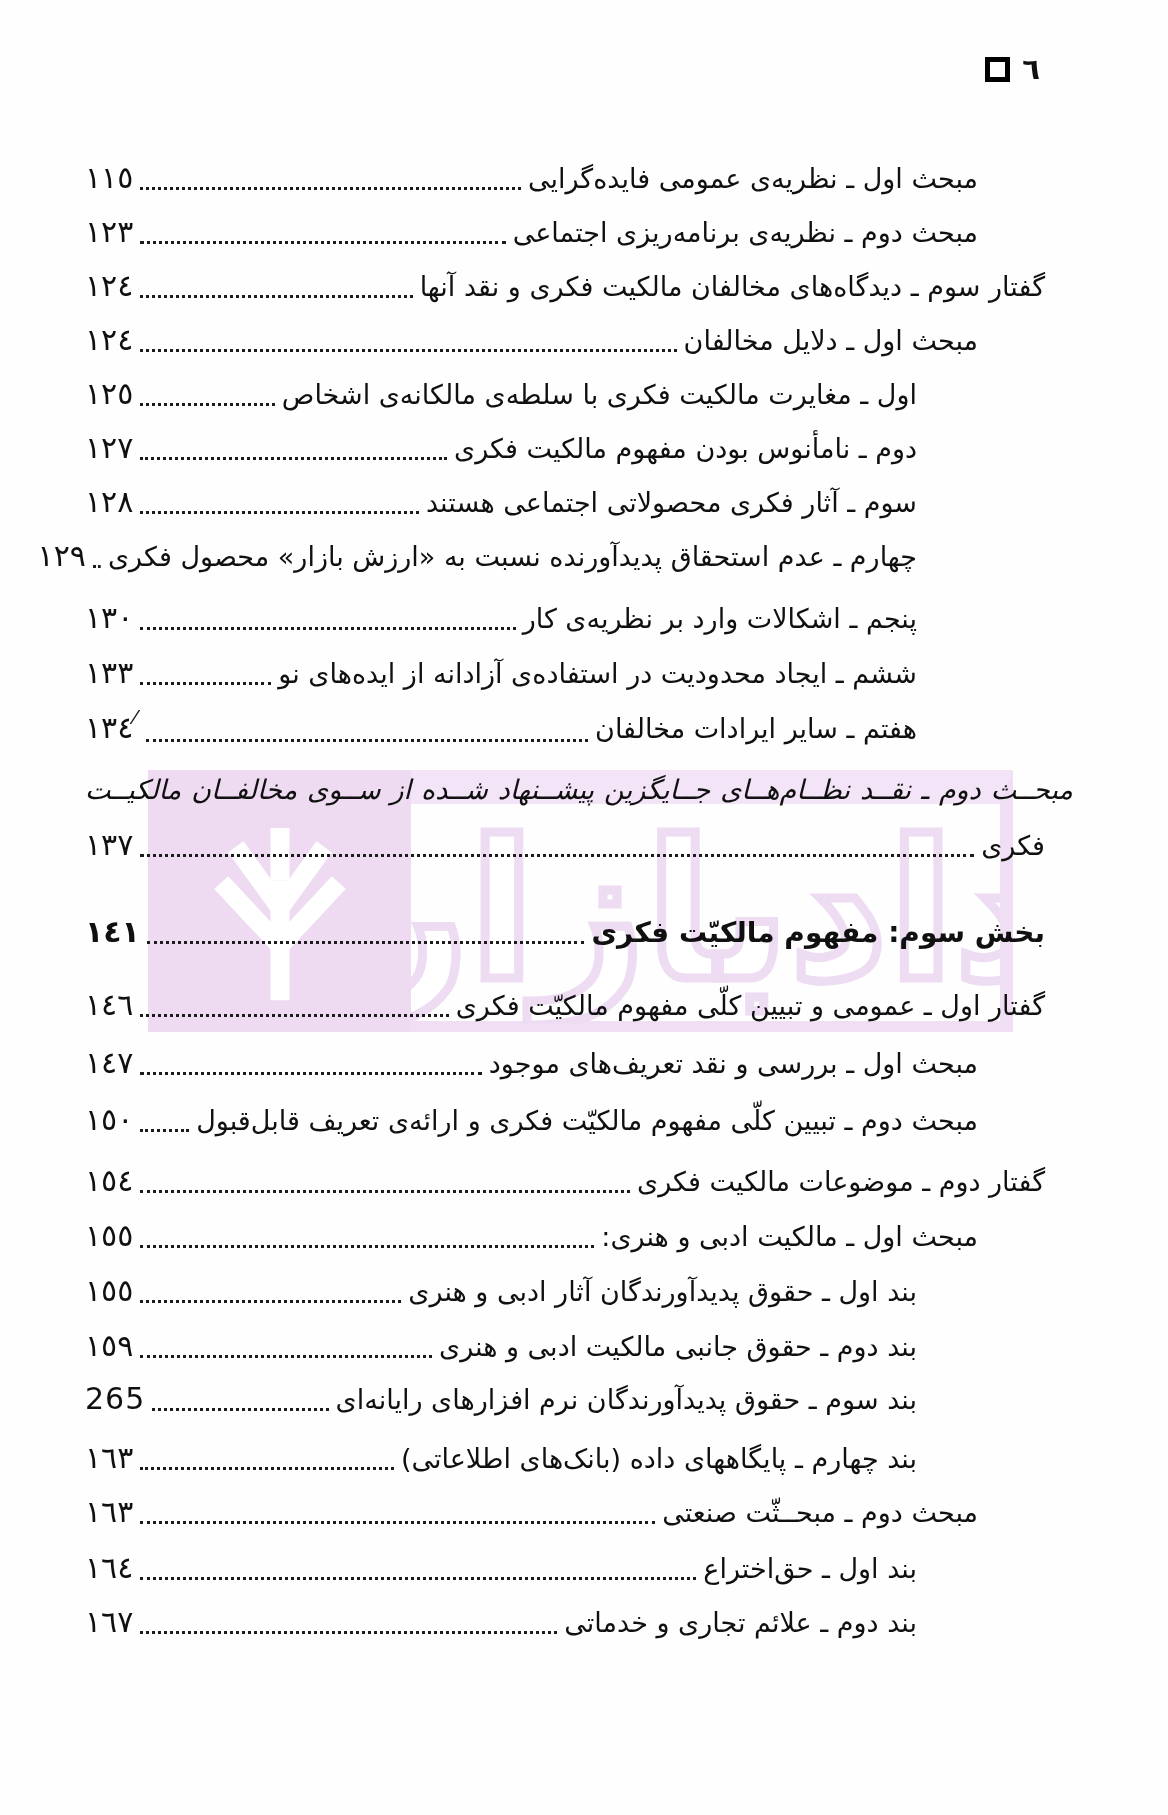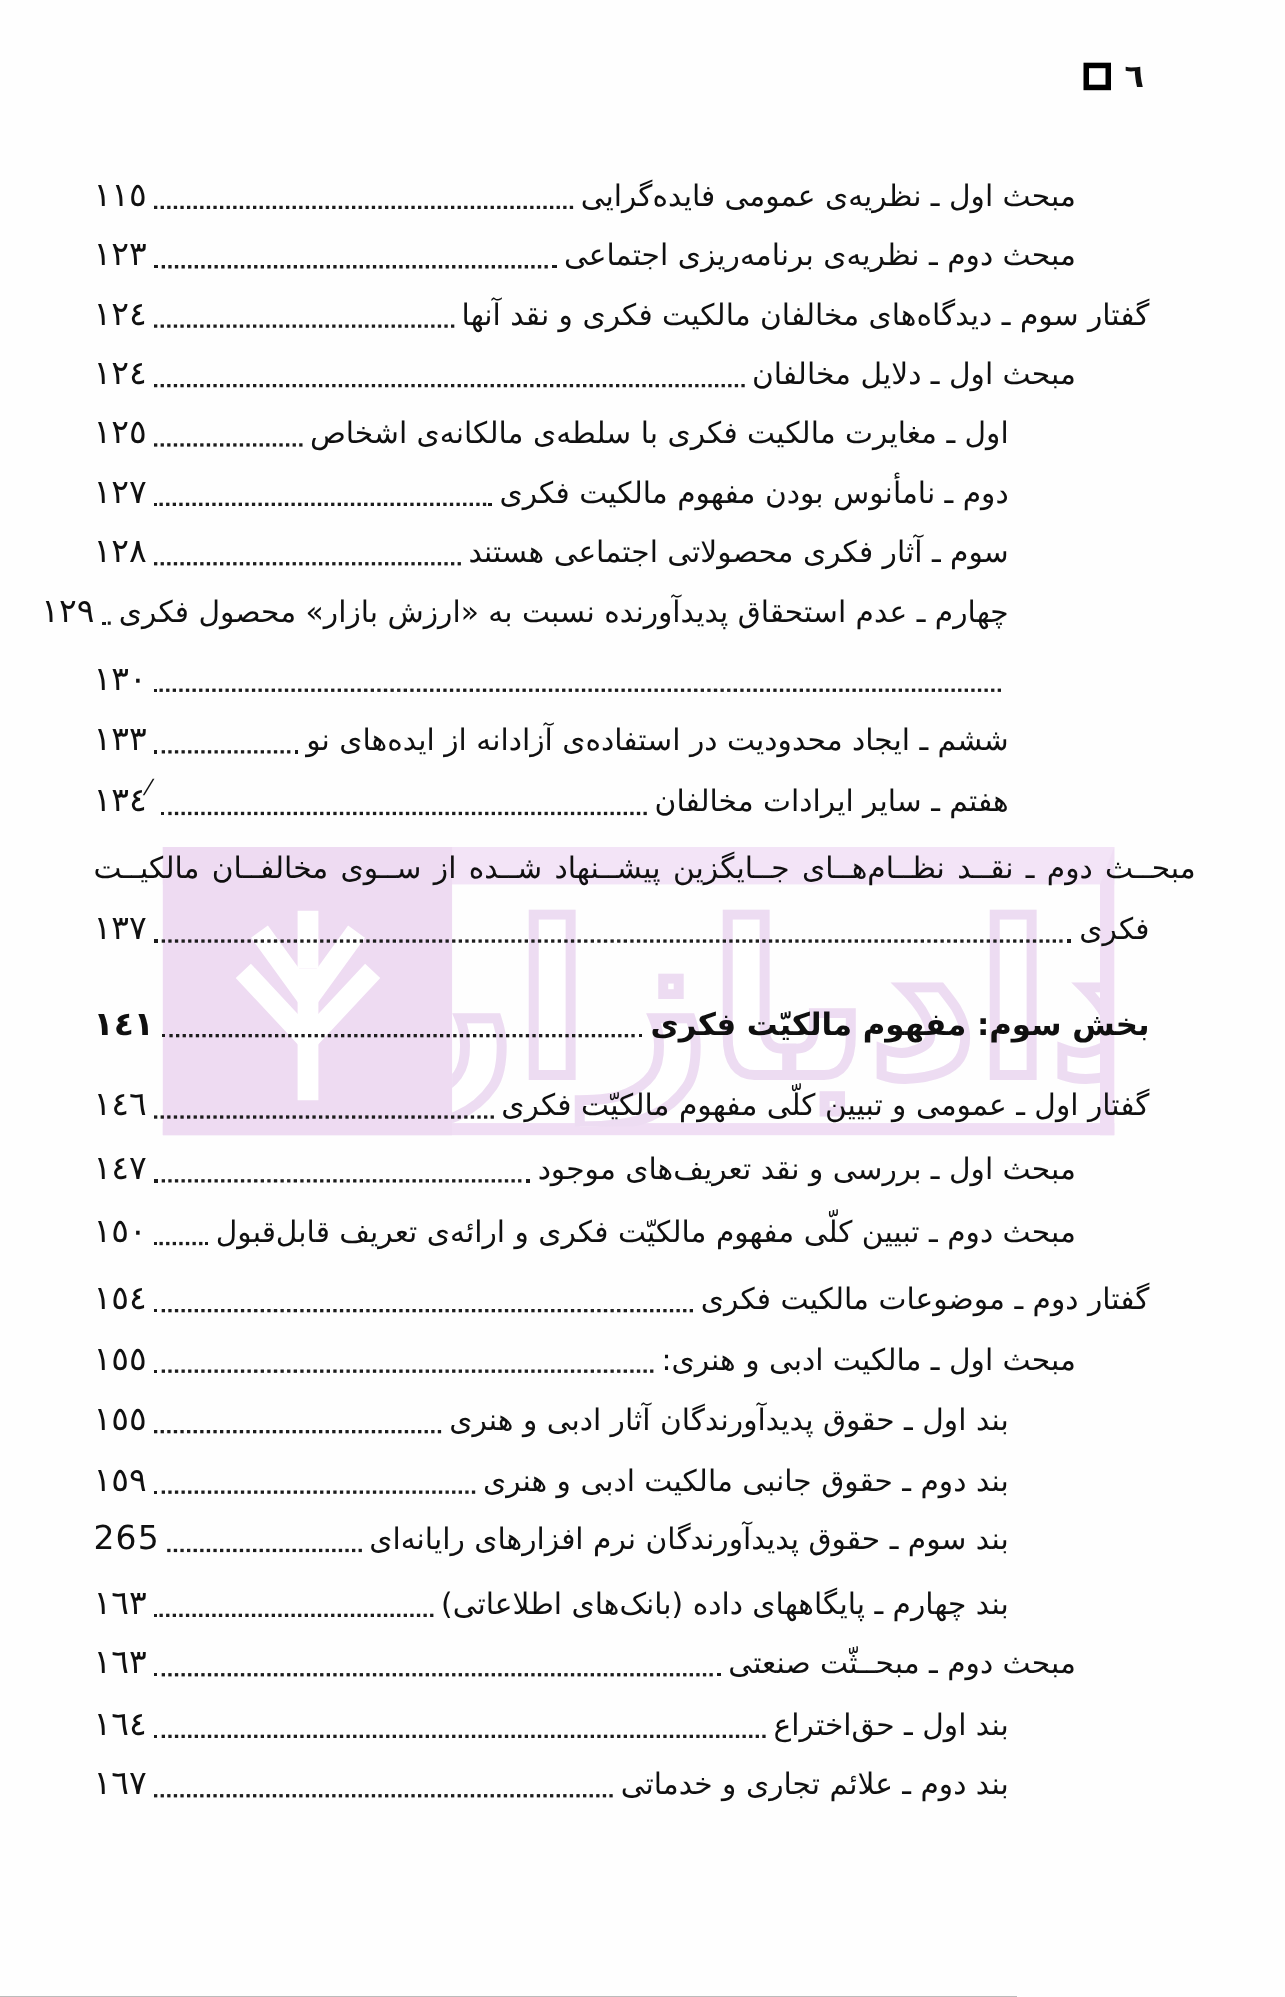--- a/index.html
+++ b/index.html
@@ -74,24 +74,25 @@
     min-width:8px;
   }
   .row .num{flex:0 0 auto;font-size:30px;letter-spacing:1px;}
   .row .mark{
     flex:0 0 auto;
     font-size:20px;
     transform:translateY(-14px);
     margin-right:2px;
   }
   .row.justified{
-    right:81px;
+    right:95px;
     display:block;
     text-align:justify;
     text-align-last:justify;
+    font-style:italic;
   }
 </style>
 </head>
 <body>
 
 <div class="page">
 
   <div class="header">
     <span class="hdr-num">٦</span>
     <span class="sq-icon"></span>
@@ -147,20 +148,21 @@
         <span class="txt">سوم ـ آثار فکری محصولاتی اجتماعی هستند</span>
         <span class="dots"></span>
         <span class="num">١٢٨</span>
       </div>
       <div class="row lvl3" style="top: 536px;">
         <span class="txt">چهارم ـ عدم استحقاق پدیدآورنده نسبت به «ارزش بازار» محصول فکری</span>
         <span class="dots"></span>
         <span class="num">١٢٩</span>
       </div>
       <div class="row lvl3" style="top: 598px;">
+        <span class="txt">پنجم ـ اشکالات وارد بر نظریه‌ی کار</span>
         <span class="dots"></span>
         <span class="num">١٣٠</span>
       </div>
       <div class="row lvl3" style="top: 653px;">
         <span class="txt">ششم ـ ایجاد محدودیت در استفاده‌ی آزادانه از ایده‌های نو</span>
         <span class="dots"></span>
         <span class="num">١٣٣</span>
       </div>
       <div class="row lvl3" style="top: 708px;">
         <span class="txt">هفتم ـ سایر ایرادات مخالفان</span>

